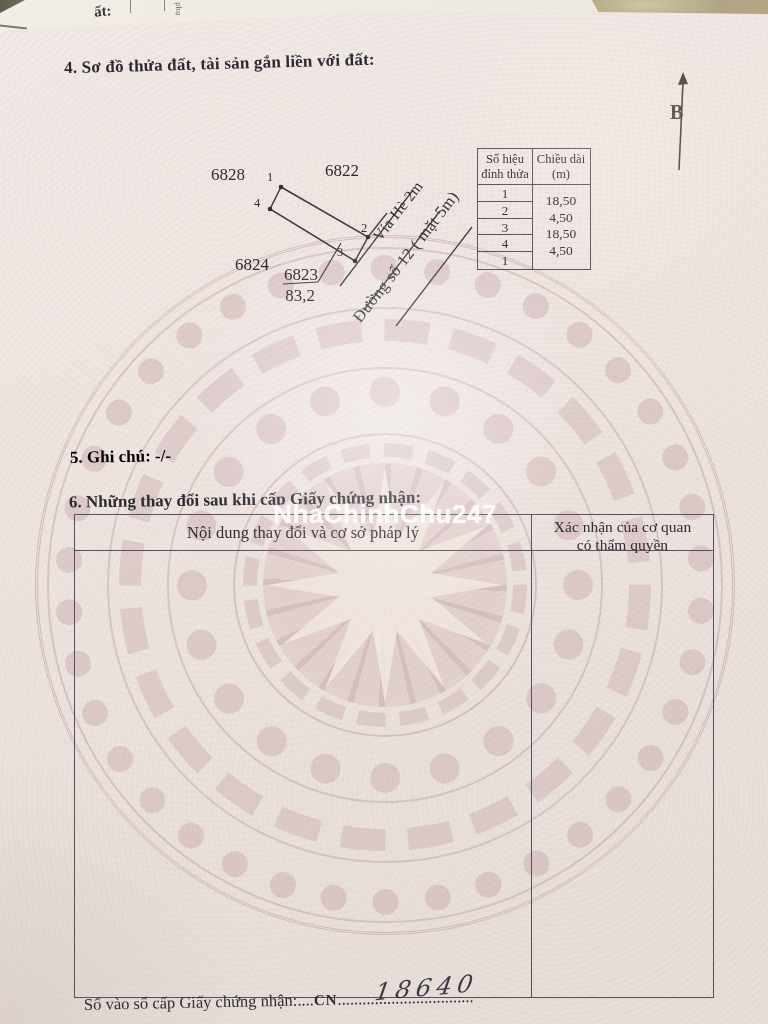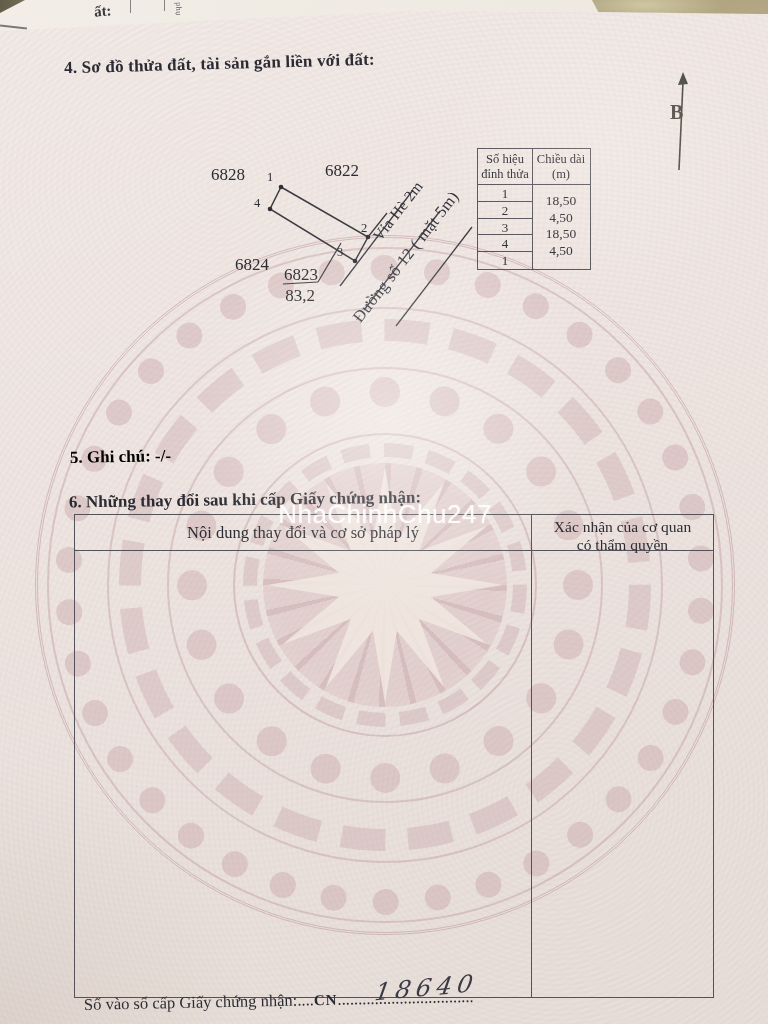--- a/index.html
+++ b/index.html
@@ -92,21 +92,21 @@
   .ct{position:absolute;left:74px;top:514px;width:638px;height:482px;
     border:1.3px solid #53525a;z-index:10;}
   .ct .vdiv{position:absolute;left:456px;top:0;bottom:0;width:1px;background:#53525a;}
   .ct .hhead{position:absolute;left:0;right:0;top:35px;height:1px;background:#53525a;}
   .ct .head1{position:absolute;left:0;width:456px;top:8px;text-align:center;
     font-size:16.5px;color:#2c2c34;}
   .ct .head2{position:absolute;left:457px;right:0;top:3px;text-align:center;
     font-size:15.5px;line-height:1.15;color:#2c2c34;}
   
   .wm{position:absolute;left:385px;top:514px;transform:translate(-50%,-50%);
-    font-family:"Liberation Sans","DejaVu Sans",sans-serif;font-weight:normal;
+    font-family:"Liberation Sans","DejaVu Sans",sans-serif;font-weight:bold;
     font-size:26px;color:#ffffff;opacity:.93;z-index:30;letter-spacing:.5px;
     text-shadow:0 0 2px rgba(255,255,255,.45);white-space:nowrap;}
   
   .registry{position:absolute;left:84px;top:995px;z-index:10;font-size:16.5px;
     color:#2b2b33;transform:rotate(-1.2deg);transform-origin:left center;white-space:nowrap;}
   .registry .cn{font-weight:bold;font-size:15px;letter-spacing:1px;}
   .registry .hand{position:absolute;left:292px;top:-14px;font-style:italic;
     font-family:"DejaVu Serif",serif;font-size:24px;letter-spacing:5px;color:#3b3b46;
     transform:skewX(-14deg) rotate(-4deg);}
 </style>

